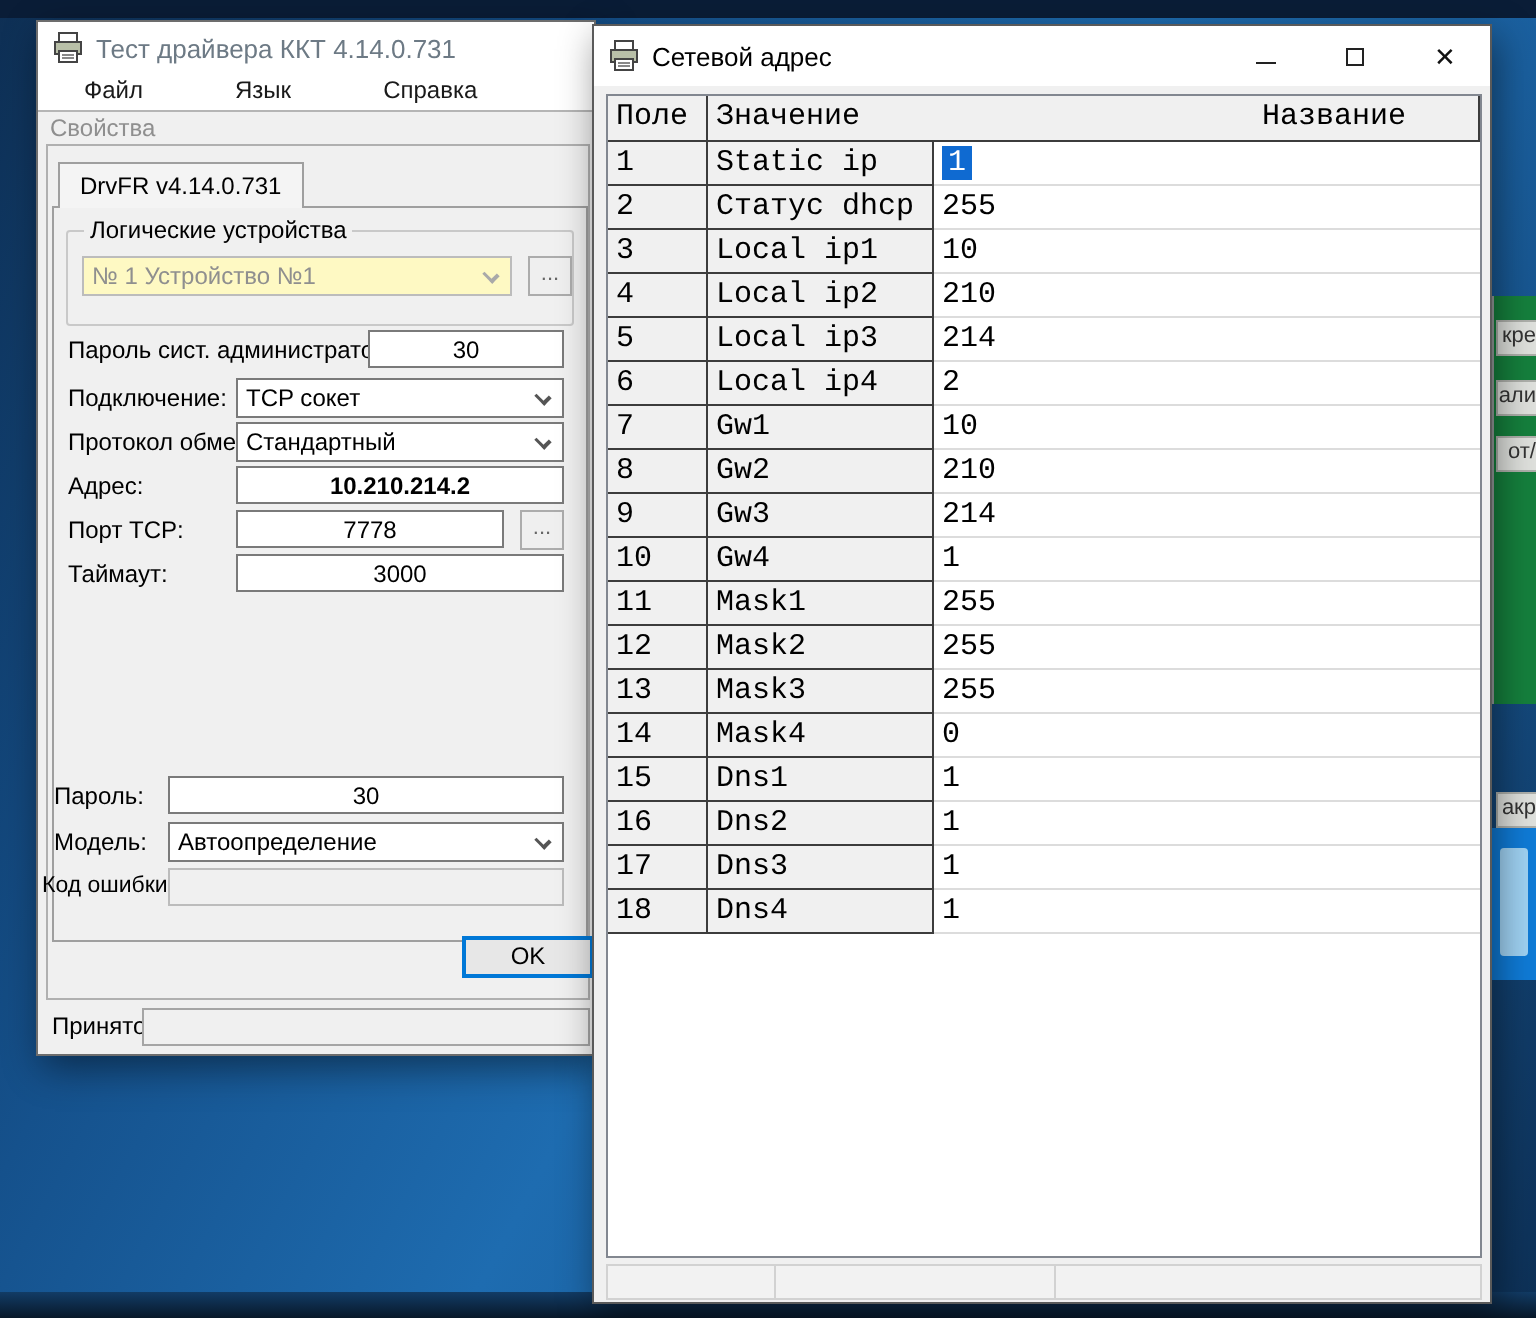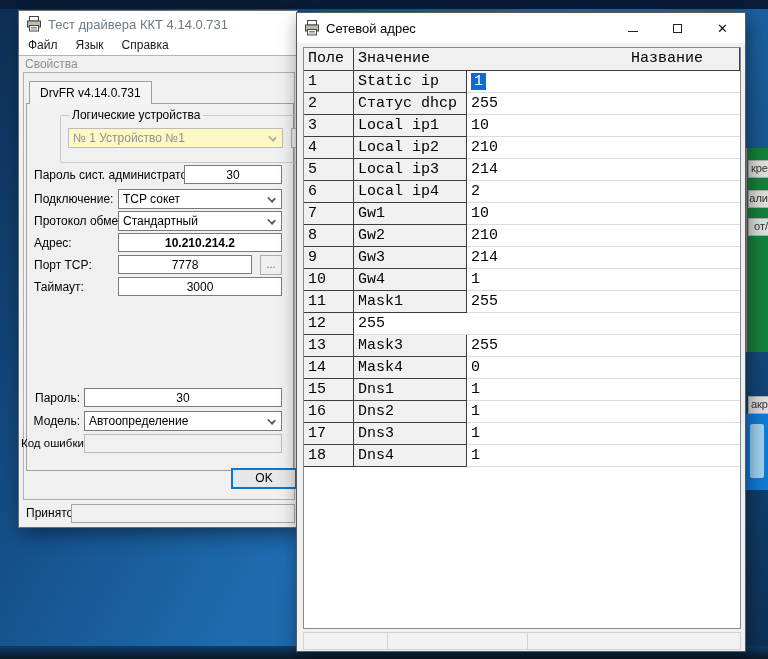--- a/index.html
+++ b/index.html
@@ -40,34 +40,34 @@
   .combo.disabled .chev { border-color:#a9a9a9; }
   .lbl { position:absolute; font-size:12px; color:#000; white-space:nowrap; }
   .btn-sm { position:absolute; width:24px; height:20px; background:#efefef; border:1px solid #acacac;
     font-size:11px; color:#666; text-align:center; line-height:16px; }
 
   
   #main-window { left:18px; top:10px; width:280px; height:518px; }
   #main-window .title-text { color:#6d7a85; }
   .menubar { position:absolute; left:0; top:26px; width:100%; height:18px; background:#fff;
     display:flex; font-size:12px; color:#1a1a1a; }
-  .menu-item { padding:1px 9px; }
+  .menu-item { padding:1px 23px; }
   .props-title { position:absolute; left:0; top:44px; width:100%; height:17px; background:#f0f0f0;
     border-top:1px solid #b5b5b5; font-size:12px; color:#8f8f8f; padding:1px 0 0 6px; }
   .child-frame { position:absolute; left:4px; top:61px; width:272px; height:428px;
     border:1px solid #b0b0b0; }
   .tab { position:absolute; left:5px; top:8px; height:23px; padding:4px 10px 0 10px;
     background:#f4f4f4; border:1px solid #9f9f9f; border-bottom:none; font-size:12px; z-index:2; }
   .tab-pane { position:absolute; left:2px; top:30px; width:268px; height:368px;
     border:1px solid #9f9f9f; background:#f0f0f0; }
   .groupbox { position:absolute; left:6px; top:11px; width:254px; height:48px;
-    border:1px solid #c9c9c9; border-radius:2px;margin-left:27px; }
+    border:1px solid #c9c9c9; border-radius:2px; }
   .groupbox-label { position:absolute; left:8px; top:-8px; background:#f0f0f0;
     padding:0 3px; font-size:12px; color:#000; white-space:nowrap; }
-  .r-lbl { position:absolute; font-size:12px; text-align:right; white-space:nowrap; }
+  .r-lbl { position:absolute; font-size:12px; white-space:nowrap; }
   .ok-btn { position:absolute; left:212px; top:457px; width:66px; height:21px;
     background:#e7e7e7; border:2px solid #0078d7; font-size:12px; color:#000;
     text-align:center; line-height:16px; }
   .mw-statusbar { position:absolute; left:0; top:493px; width:100%; height:20px; font-size:12px; }
   .mw-status-field { position:absolute; left:52px; top:0; right:2px; height:19px;
     border:1px solid #a5a5a5; background:#f0f0f0; }
 
   
   #dialog { left:296px; top:12px; width:450px; height:640px; z-index:10; border-color:#5a5a5a; }
   #dialog .titlebar { height:30px; }
@@ -272,20 +272,21 @@
         <div class="gc fixed c1">Gw4</div>
         <div class="gc c2">1</div>
       </div>
       <div class="gc-row">
         <div class="gc fixed c0">11</div>
         <div class="gc fixed c1">Mask1</div>
         <div class="gc c2">255</div>
       </div>
       <div class="gc-row">
         <div class="gc fixed c0">12</div>
+        <div class="gc fixed c1">Mask2</div>
         <div class="gc c2">255</div>
       </div>
       <div class="gc-row">
         <div class="gc fixed c0">13</div>
         <div class="gc fixed c1">Mask3</div>
         <div class="gc c2">255</div>
       </div>
       <div class="gc-row">
         <div class="gc fixed c0">14</div>
         <div class="gc fixed c1">Mask4</div>

